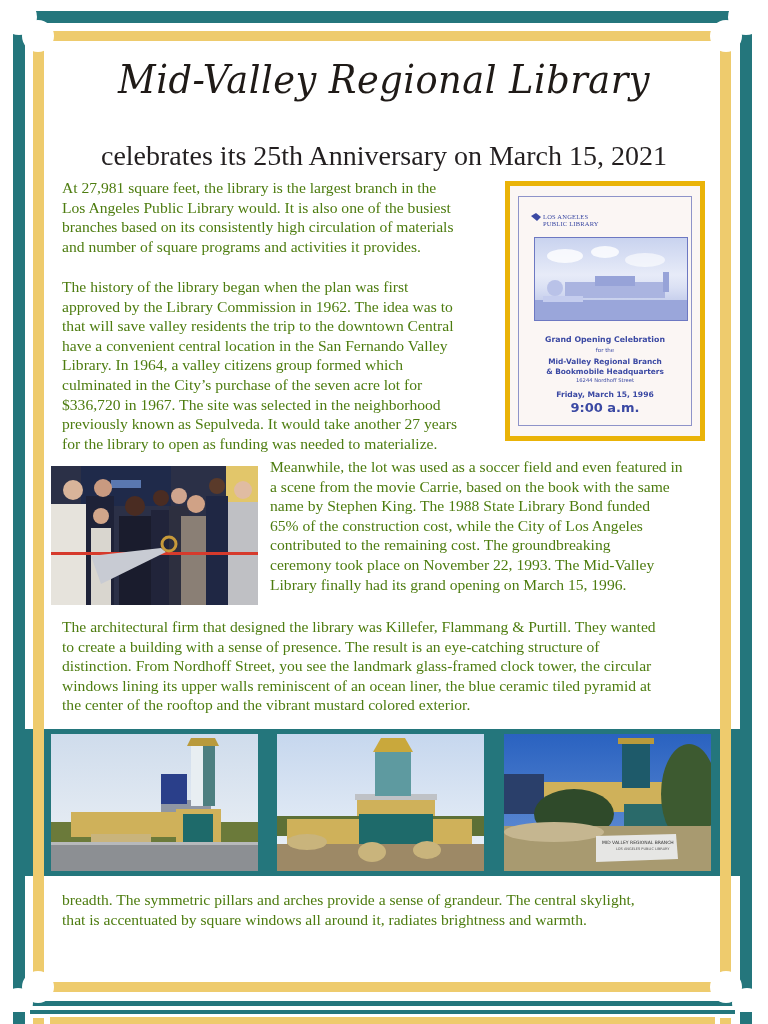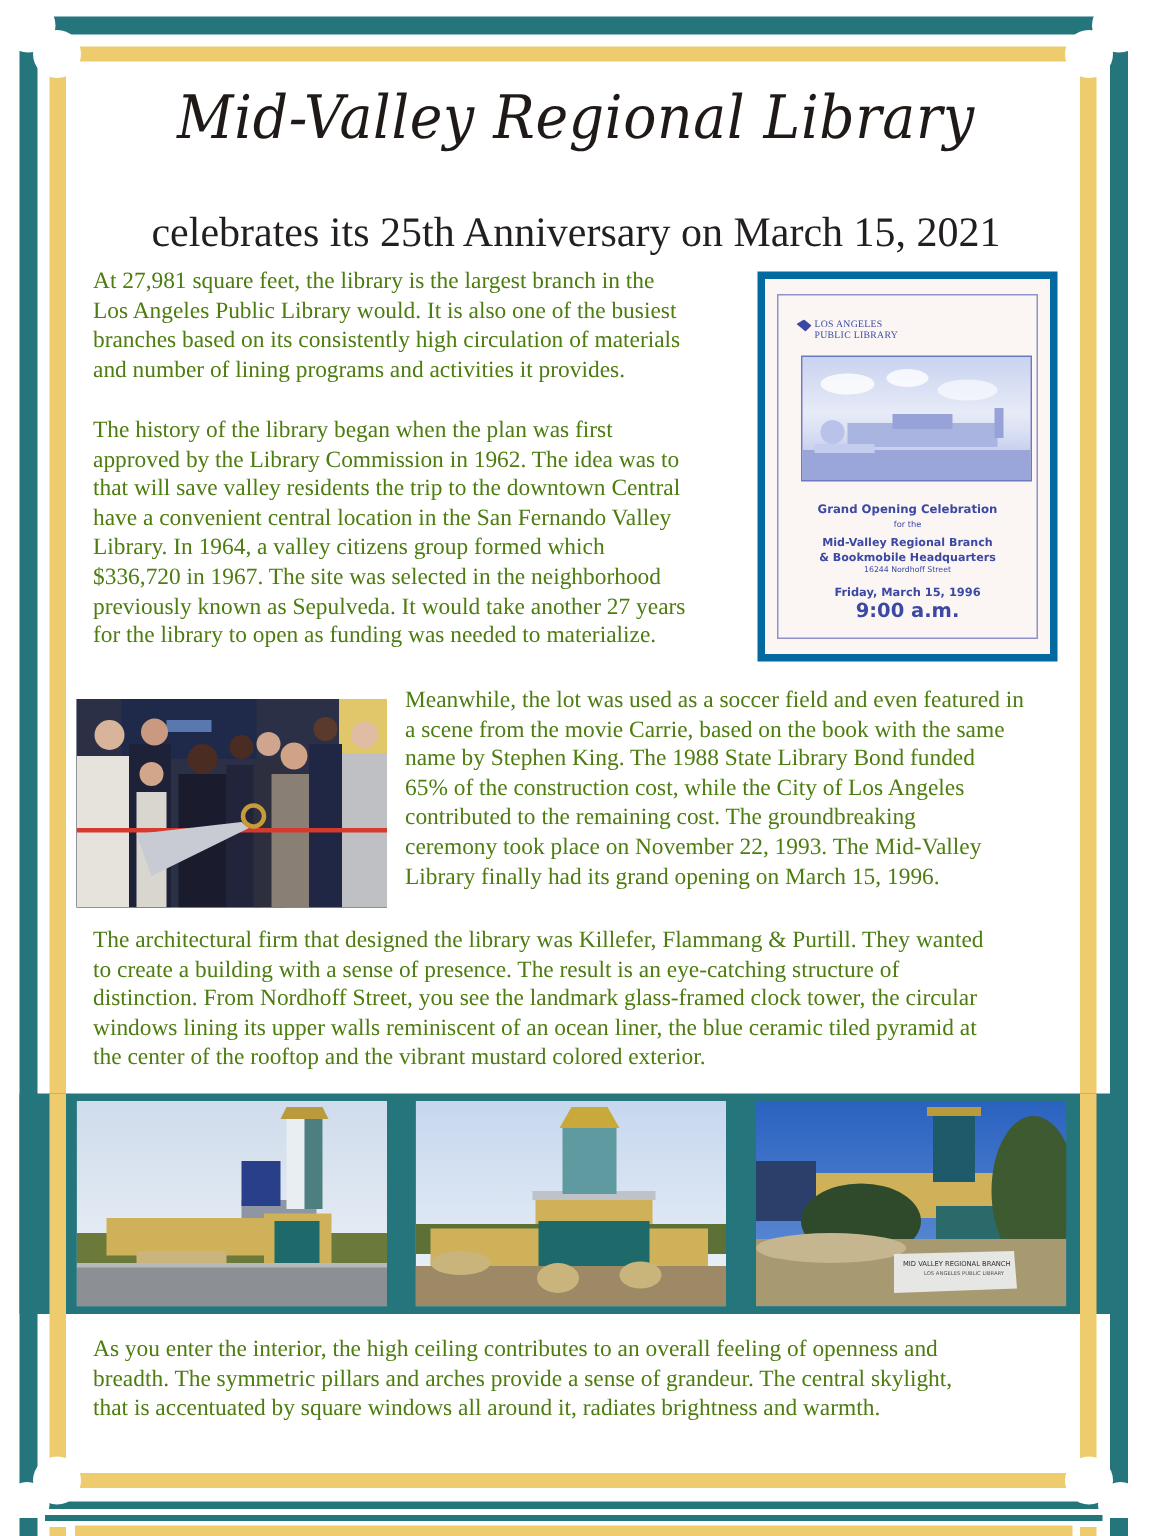--- a/index.html
+++ b/index.html
@@ -28,21 +28,21 @@
     font-size:28px; color:#231f20;margin-top:24px;
   }
 
   .para {
     position:absolute; font-size:15.6px; line-height:19.6px; color:#4d7c0f;
     margin:0;
   }
 
   
   .brochure { position:absolute; left:505px; top:181px; width:200px; height:260px;
-    background:#0369a1; }
+    background:#eab308; }
   .brochure-paper { position:absolute; left:5px; top:5px; right:5px; bottom:5px;
     background:#fbf6f4; }
   .brochure-frame { position:absolute; left:8px; top:10px; right:8px; bottom:10px;
     border:1.5px solid #8e93c9; }
   .lapl { position:absolute; left:15px; top:18px; font-size:6.5px; line-height:7px;
     color:#3b49a3; font-family:"Liberation Serif", serif; letter-spacing:0.2px; }
   .lapl-logo { position:absolute; left:-12px; top:0; width:10px; height:8px; }
   .sketch { position:absolute; left:15px; top:40px; width:152px; height:82px;
     border:1px solid #6d78c2; overflow:hidden;
     background:linear-gradient(#c9d3ef 0%, #e7ebf8 45%, #dbe1f4 60%, #aab6e2 100%); }
@@ -87,29 +87,30 @@
   <div class="abs gold" style="left:720px;top:1018px;width:11px;height:6px;"></div>
 </div>
 
 <div class="title">Mid-Valley Regional Library</div>
 <div class="subtitle">celebrates its 25th Anniversary on March 15, 2021</div>
 
 <div class="para" style="left:62px;top:178px;width:440px;">
   <div>At 27,981 square feet, the library is the largest branch in the</div>
   <div>Los Angeles Public Library would.  It is also one of the busiest</div>
   <div>branches based on its consistently high circulation of materials</div>
-  <div>and number of lining programs and activities it provides.</div>
+  <div>and number of square programs and activities it provides.</div>
 </div>
 
 <div class="para" style="left:62px;top:277px;width:440px;">
   <div>The history of the library began when the plan was first</div>
   <div>approved by the Library Commission in 1962.  The idea was to</div>
   <div>that will save valley residents the trip to the downtown Central</div>
   <div>have a convenient central location in the San Fernando Valley</div>
   <div>Library.  In 1964, a valley citizens group formed which</div>
+  <div>culminated in the City’s purchase of the seven acre lot for</div>
   <div>$336,720 in 1967.  The site was selected in the neighborhood</div>
   <div>previously known as Sepulveda. It would take another 27 years</div>
   <div>for the library to open as funding was needed to materialize.</div>
 </div>
 
 <div class="brochure">
   <div class="brochure-paper">
     <div class="brochure-frame">
       <div class="lapl" style="left:24px;top:16px;">
         <svg class="lapl-logo" viewBox="0 0 10 8" width="10" height="8">
@@ -263,16 +264,15 @@
     <ellipse cx="185" cy="60" rx="28" ry="50" fill="#3d5a30"></ellipse>
     <rect x="0" y="92" width="207" height="45" fill="#a89a70"></rect>
     <ellipse cx="50" cy="98" rx="50" ry="10" fill="#c5b690"></ellipse>
     <polygon points="92,102 172,100 174,125 92,128" fill="#e6e6e4"></polygon>
     <text x="98" y="110" font-size="4.5" fill="#333" font-family="DejaVu Sans, sans-serif">MID VALLEY REGIONAL BRANCH</text>
     <text x="112" y="116" font-size="3.5" fill="#555" font-family="DejaVu Sans, sans-serif">LOS ANGELES PUBLIC LIBRARY</text>
   </svg>
 </div>
 
 <div class="para" style="left:62px;top:890px;width:660px;">
-  <div>As you enter the interior, the high ceiling contributes to an overall feeling of openness and</div>
   <div>breadth.  The symmetric pillars and arches provide a sense of grandeur.   The central skylight,</div>
   <div>that is accentuated by square windows all around it, radiates brightness and warmth.</div>
 </div>
 
 </body></html>

